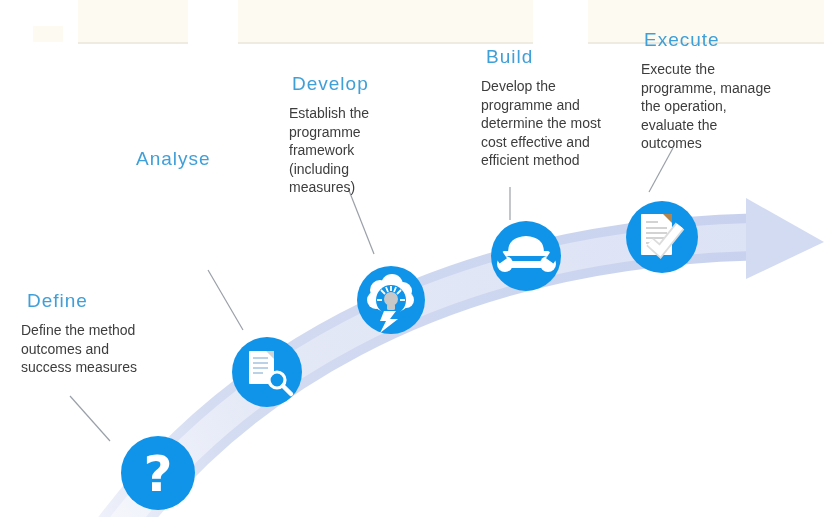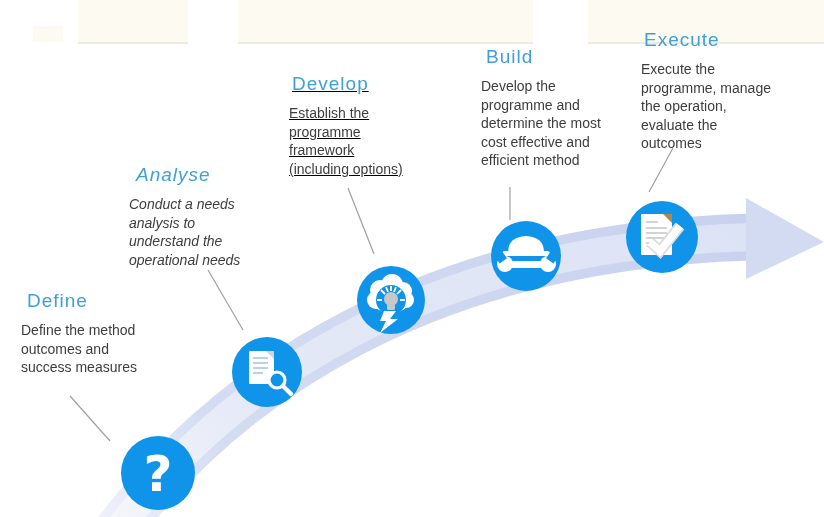--- a/index.html
+++ b/index.html
@@ -28,22 +28,22 @@
     letter-spacing:1px;
     color:#3f9fd8;
   }
   .stage p{
     margin:9px 0 0 0;
     font-size:14px;
     line-height:18.5px;
     color:#3d3d3d;
   }
   .st-define {left:21px;  top:290px;width:124px;}
-  .st-analyse{left:129px;top:164px;width:118px;font-style:italic;}
-  .st-develop{left:289px;top:73px; width:128px;text-decoration:underline;}
+  .st-analyse{left:129px;top:148px;width:118px;}
+  .st-develop{left:289px;top:73px; width:128px;}
   .st-build  {left:481px;top:46px; width:126px;}
   .st-execute{left:641px;top:29px; width:136px;}
   .st-define h2{margin-left:6px;}
   .st-analyse h2{margin-left:7px;}
   .st-build h2{margin-left:5px;}
 </style>
 </head>
 <body>
 
 <div id="canvas">
@@ -149,26 +149,25 @@
     </g>
   </svg>
 
   <div class="stage st-define">
     <h2>Define</h2>
     <p>Define the method outcomes and success measures</p>
   </div>
 
   <div class="stage st-analyse">
     <h2>Analyse</h2>
-    <p>Conduct a needs analysis to understand the operational needs</p>
   </div>
 
   <div class="stage st-develop">
     <h2>Develop</h2>
-    <p>Establish the programme framework (including options)</p>
+    <p>Establish the programme framework (including measures)</p>
   </div>
 
   <div class="stage st-execute">
     <h2>Execute</h2>
     <p>Execute the programme, manage the operation, evaluate the outcomes</p>
   </div>
 
   <div class="stage st-build">
     <h2>Build</h2>
     <p>Develop the programme and determine the most cost effective and efficient method</p>

